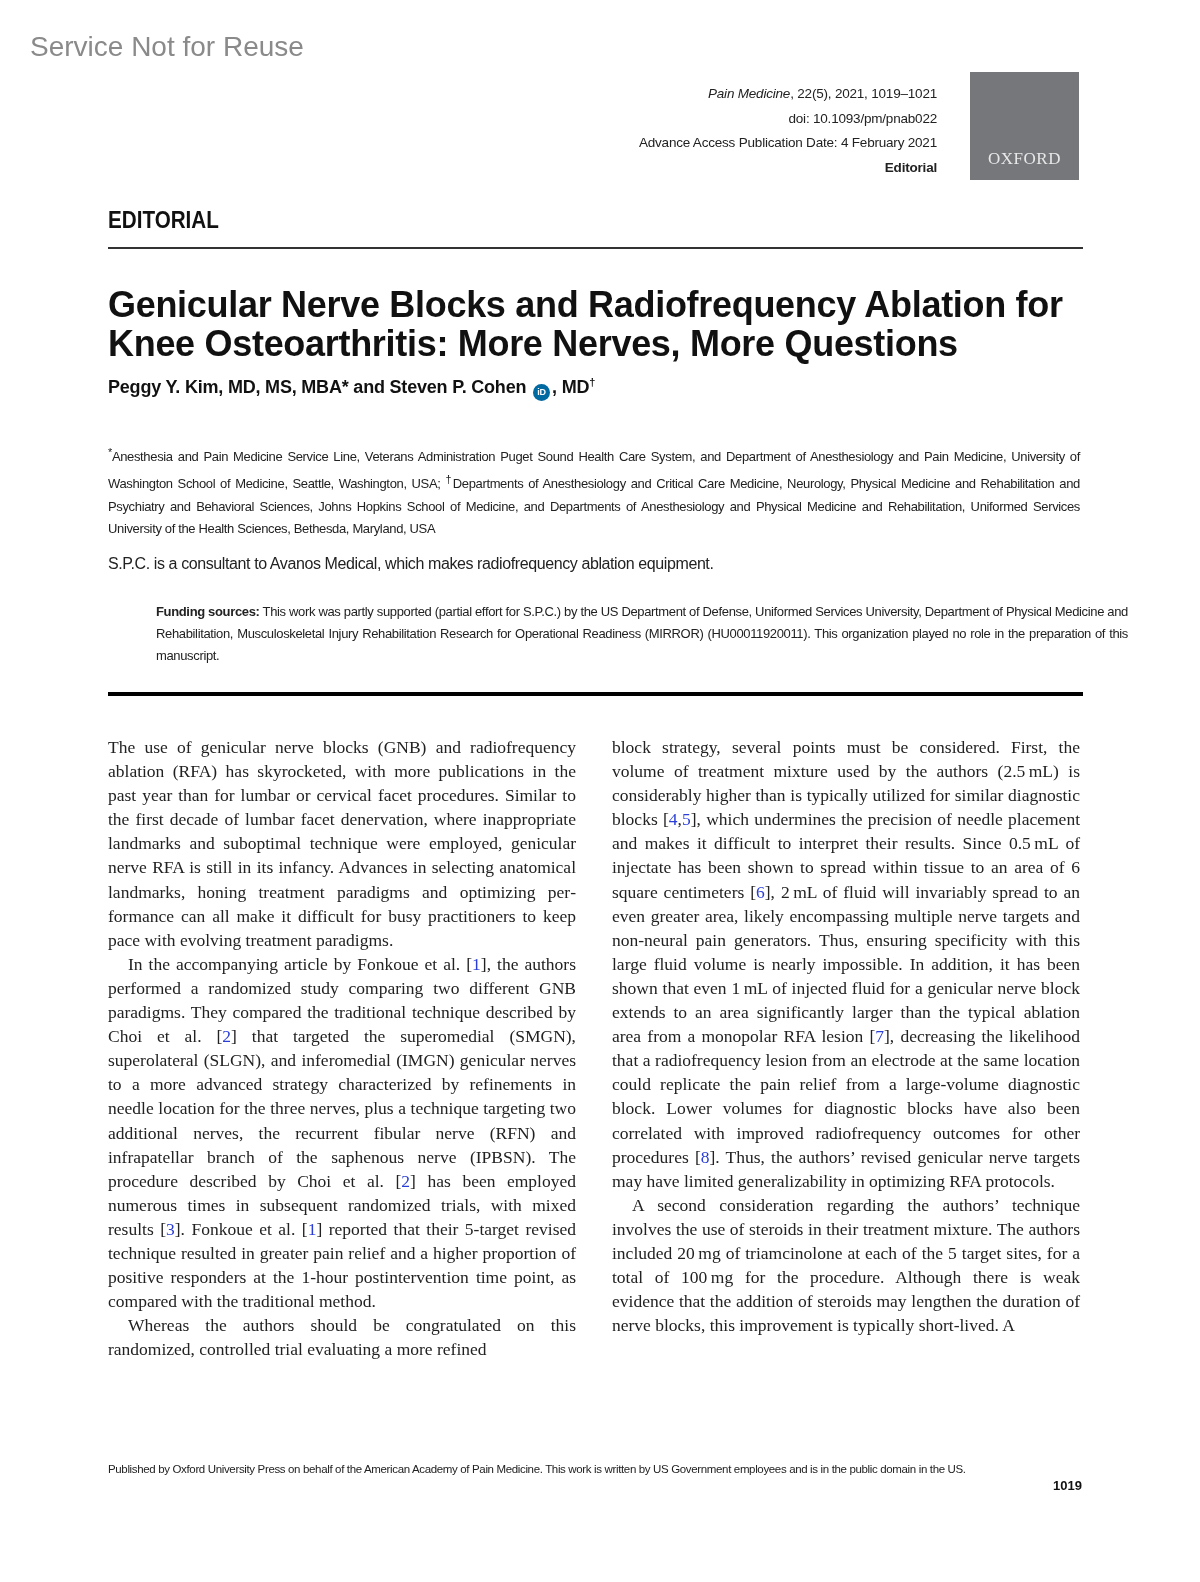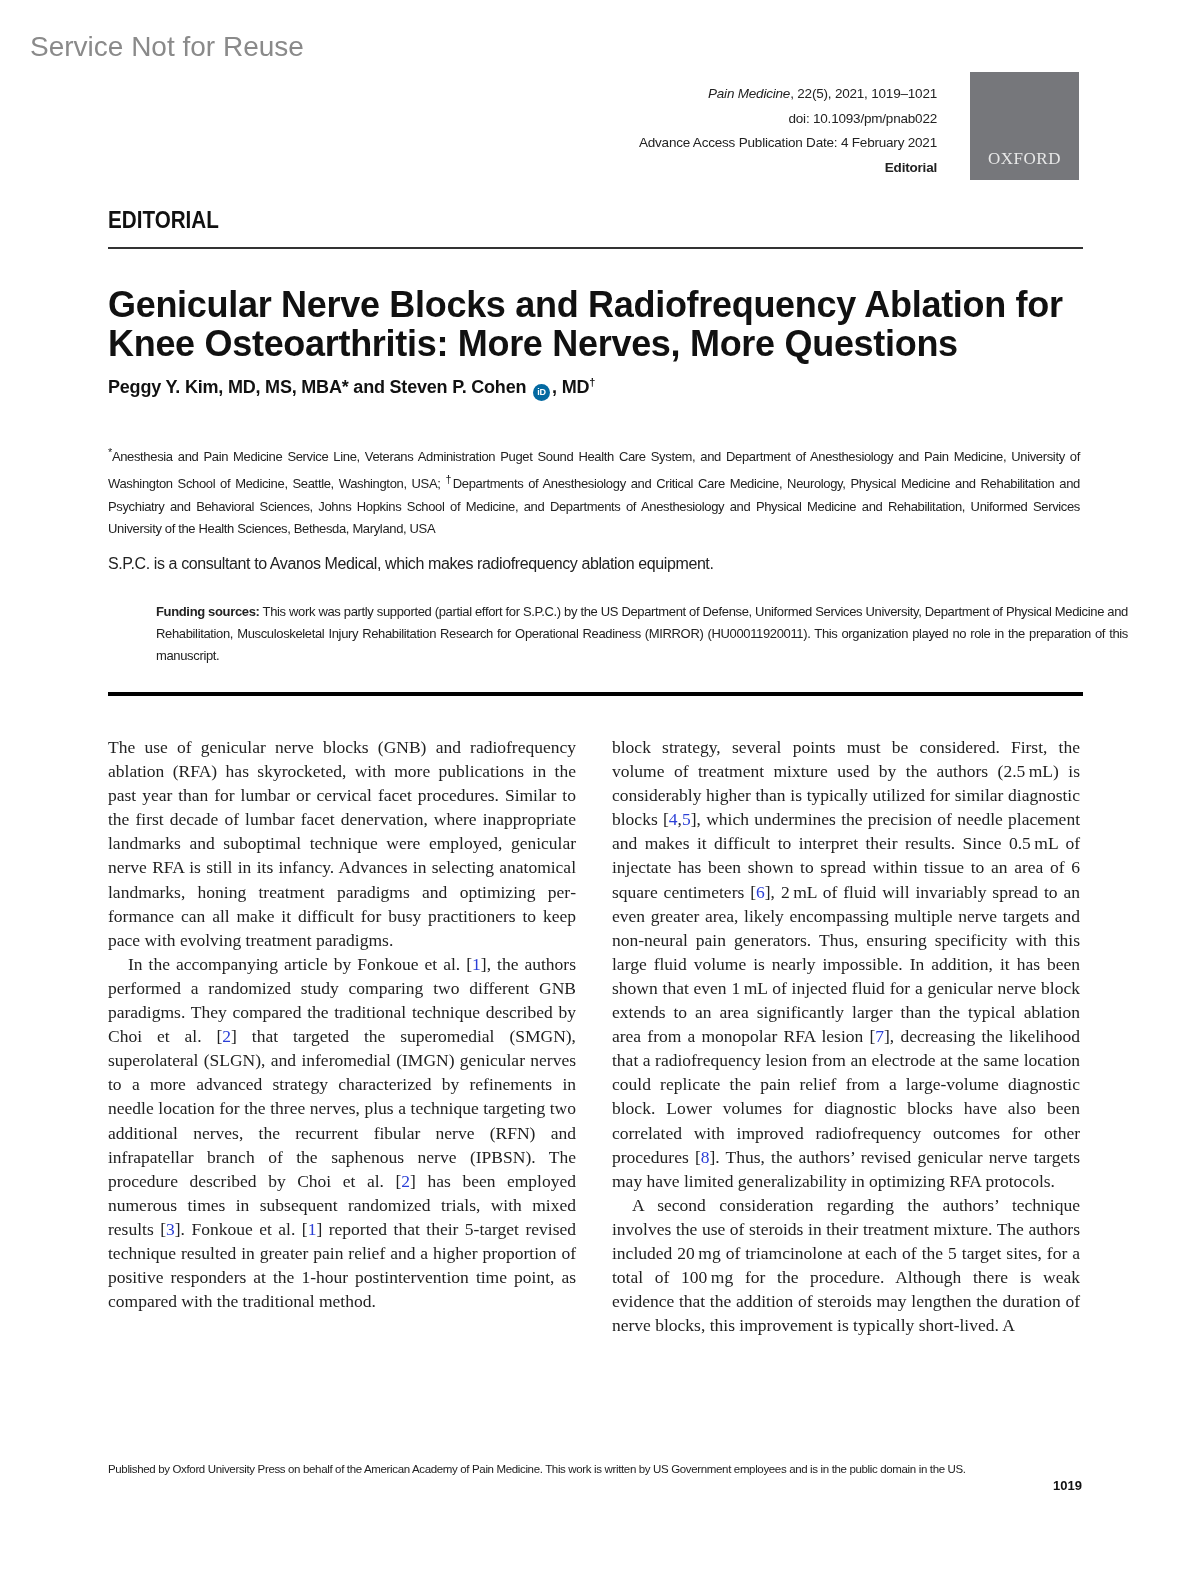--- a/index.html
+++ b/index.html
@@ -60,20 +60,21 @@
 
 <div class="coi">S.P.C. is a consultant to Avanos Medical, which makes radiofrequency ablation equipment.</div>
 
 <div class="funding"><b>Funding sources:</b><span> This work was partly supported (partial effort for S.P.C.) by the US Department of Defense, Uniformed Services University, Department of Physical Medicine and Rehabilitation, Musculoskeletal Injury Rehabilitation Research for Operational Readiness (MIRROR) (HU00011920011). This organization played no role in the preparation of this manuscript.</span></div>
 
 <div class="rule-thick"></div>
 
 <div class="col left">
   <p>The use of genicular nerve blocks (GNB) and radiofre­quency ablation (RFA) has skyrocketed, with more publi­cations in the past year than for lumbar or cervical facet procedures. Similar to the first decade of lumbar facet de­nervation, where inappropriate landmarks and subopti­mal technique were employed, genicular nerve RFA is still in its infancy. Advances in selecting anatomical land­marks, honing treatment paradigms and optimizing per­formance can all make it difficult for busy practitioners to keep pace with evolving treatment paradigms.</p>
   <p class="indent">In the accompanying article by Fonkoue et al. [<span class="ref">1</span>], the authors performed a randomized study comparing two different GNB paradigms. They compared the traditional technique described by Choi et al. [<span class="ref">2</span>] that targeted the superomedial (SMGN), superolateral (SLGN), and infer­omedial (IMGN) genicular nerves to a more advanced strategy characterized by refinements in needle location for the three nerves, plus a technique targeting two addi­tional nerves, the recurrent fibular nerve (RFN) and infrapatellar branch of the saphenous nerve (IPBSN). The procedure described by Choi et al. [<span class="ref">2</span>] has been employed numerous times in subsequent randomized trials, with mixed results [<span class="ref">3</span>]. Fonkoue et al. [<span class="ref">1</span>] reported that their 5-target revised technique resulted in greater pain relief and a higher proportion of positive responders at the 1-hour postintervention time point, as compared with the tradi­tional method.</p>
+  <p class="indent">Whereas the authors should be congratulated on this randomized, controlled trial evaluating a more refined</p>
 </div>
 
 <div class="col right">
   <p>block strategy, several points must be considered. First, the volume of treatment mixture used by the authors (2.5 mL) is considerably higher than is typically utilized for similar diagnostic blocks [<span class="ref">4</span>,<span class="ref">5</span>], which undermines the precision of needle placement and makes it difficult to in­terpret their results. Since 0.5 mL of injectate has been shown to spread within tissue to an area of 6 square cen­timeters [<span class="ref">6</span>], 2 mL of fluid will invariably spread to an even greater area, likely encompassing multiple nerve tar­gets and non-neural pain generators. Thus, ensuring spe­cificity with this large fluid volume is nearly impossible. In addition, it has been shown that even 1 mL of injected fluid for a genicular nerve block extends to an area signif­icantly larger than the typical ablation area from a monopolar RFA lesion [<span class="ref">7</span>], decreasing the likelihood that a radiofrequency lesion from an electrode at the same lo­cation could replicate the pain relief from a large-volume diagnostic block. Lower volumes for diagnostic blocks have also been correlated with improved radiofrequency outcomes for other procedures [<span class="ref">8</span>]. Thus, the authors’ re­vised genicular nerve targets may have limited generaliz­ability in optimizing RFA protocols.</p>
   <p class="indent">A second consideration regarding the authors’ tech­nique involves the use of steroids in their treatment mix­ture. The authors included 20 mg of triamcinolone at each of the 5 target sites, for a total of 100 mg for the procedure. Although there is weak evidence that the ad­dition of steroids may lengthen the duration of nerve blocks, this improvement is typically short-lived. A</p>
 </div>
 
 <div class="footer-text">Published by Oxford University Press on behalf of the American Academy of Pain Medicine. This work is written by US Government employees and is in the public domain in the US.</div>
 <div class="page-number">1019</div>
 

